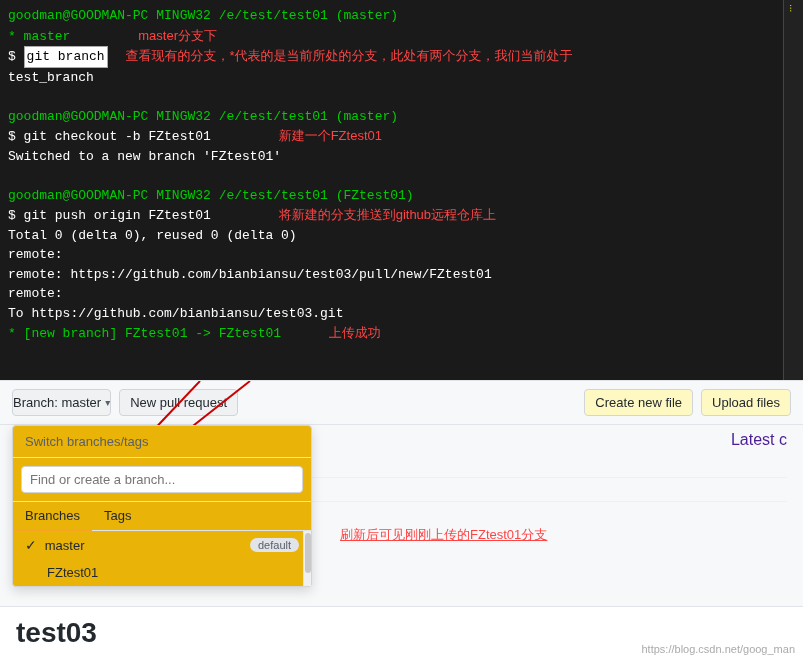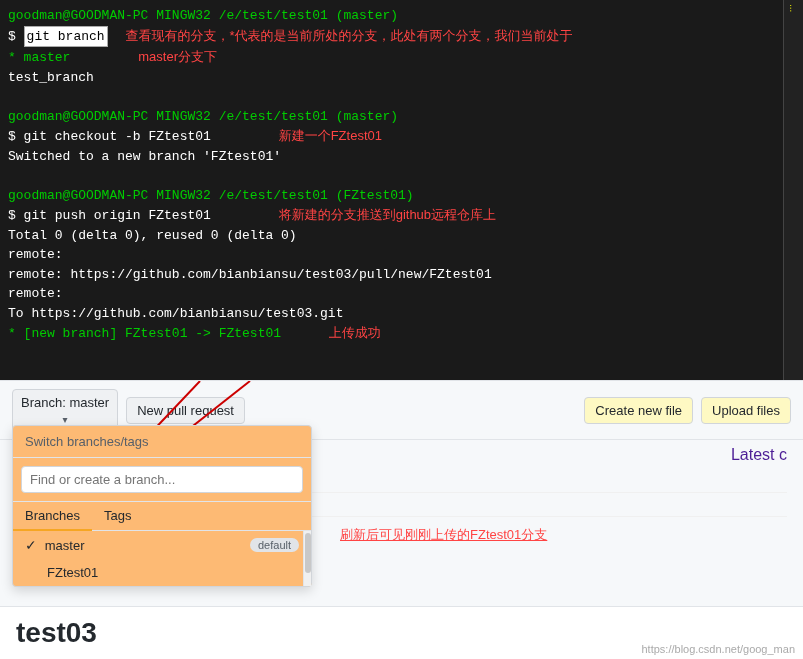--- a/index.html
+++ b/index.html
@@ -55,25 +55,24 @@
       border-bottom: 1px solid #e1e4e8;
       gap: 8px;
     }
     .branch-btn {
       display: flex;
       align-items: center;
       gap: 4px;
       background: #eff1f3;
       border: 1px solid #d1d5da;
       border-radius: 4px;
-      padding: 5px 8px;
-      font-size: 13px;
-      cursor: pointer;
-      color: #24292e;
-      flex-direction: column;
+      padding: 5px 0;
+      font-size: 13px;
+      cursor: pointer;
+      color: #24292e;
     }
     .branch-btn .chevron {
       font-size: 10px;
       color: #586069;
     }
     .new-pull-btn {
       background: #eff1f3;
       border: 1px solid #d1d5da;
       border-radius: 4px;
       padding: 5px 10px;
@@ -91,21 +90,21 @@
       cursor: pointer;
       color: #24292e;
     }
 
     
     .dropdown {
       position: absolute;
       top: 44px;
       left: 12px;
       width: 300px;
-      background: #fdba74;
+      background: #eab308;
       border: 1px solid #d1d5da;
       border-radius: 4px;
       box-shadow: 0 4px 12px rgba(0,0,0,0.15);
       z-index: 100;
     }
     .dropdown-header {
       padding: 8px 12px;
       font-size: 13px;
       color: #586069;
       border-bottom: 1px solid #e1e4e8;
@@ -188,27 +187,27 @@
 </head>
 <body>
 
 <div class="terminal">
 
   <div>
     <span class="green">goodman@GOODMAN-PC MINGW32 /e/test/test01 (master)</span>
   </div>
 
   <div>
+    <span class="green">* master</span>
+    <span class="annotation" style="margin-left:60px;">master分支下</span>
+  </div>
+
+  <div>
     <span class="white">$ </span><span class="highlight-box">git branch</span>
     <span class="annotation" style="margin-left:10px;">查看现有的分支，*代表的是当前所处的分支，此处有两个分支，我们当前处于</span>
-  </div>
-
-  <div>
-    <span class="green">* master</span>
-    <span class="annotation" style="margin-left:60px;">master分支下</span>
   </div>
 
   <div>
     <span class="white">  test_branch</span>
   </div>
 
   <div>&nbsp;</div>
 
   <div>
     <span class="green">goodman@GOODMAN-PC MINGW32 /e/test/test01 (master)</span>

